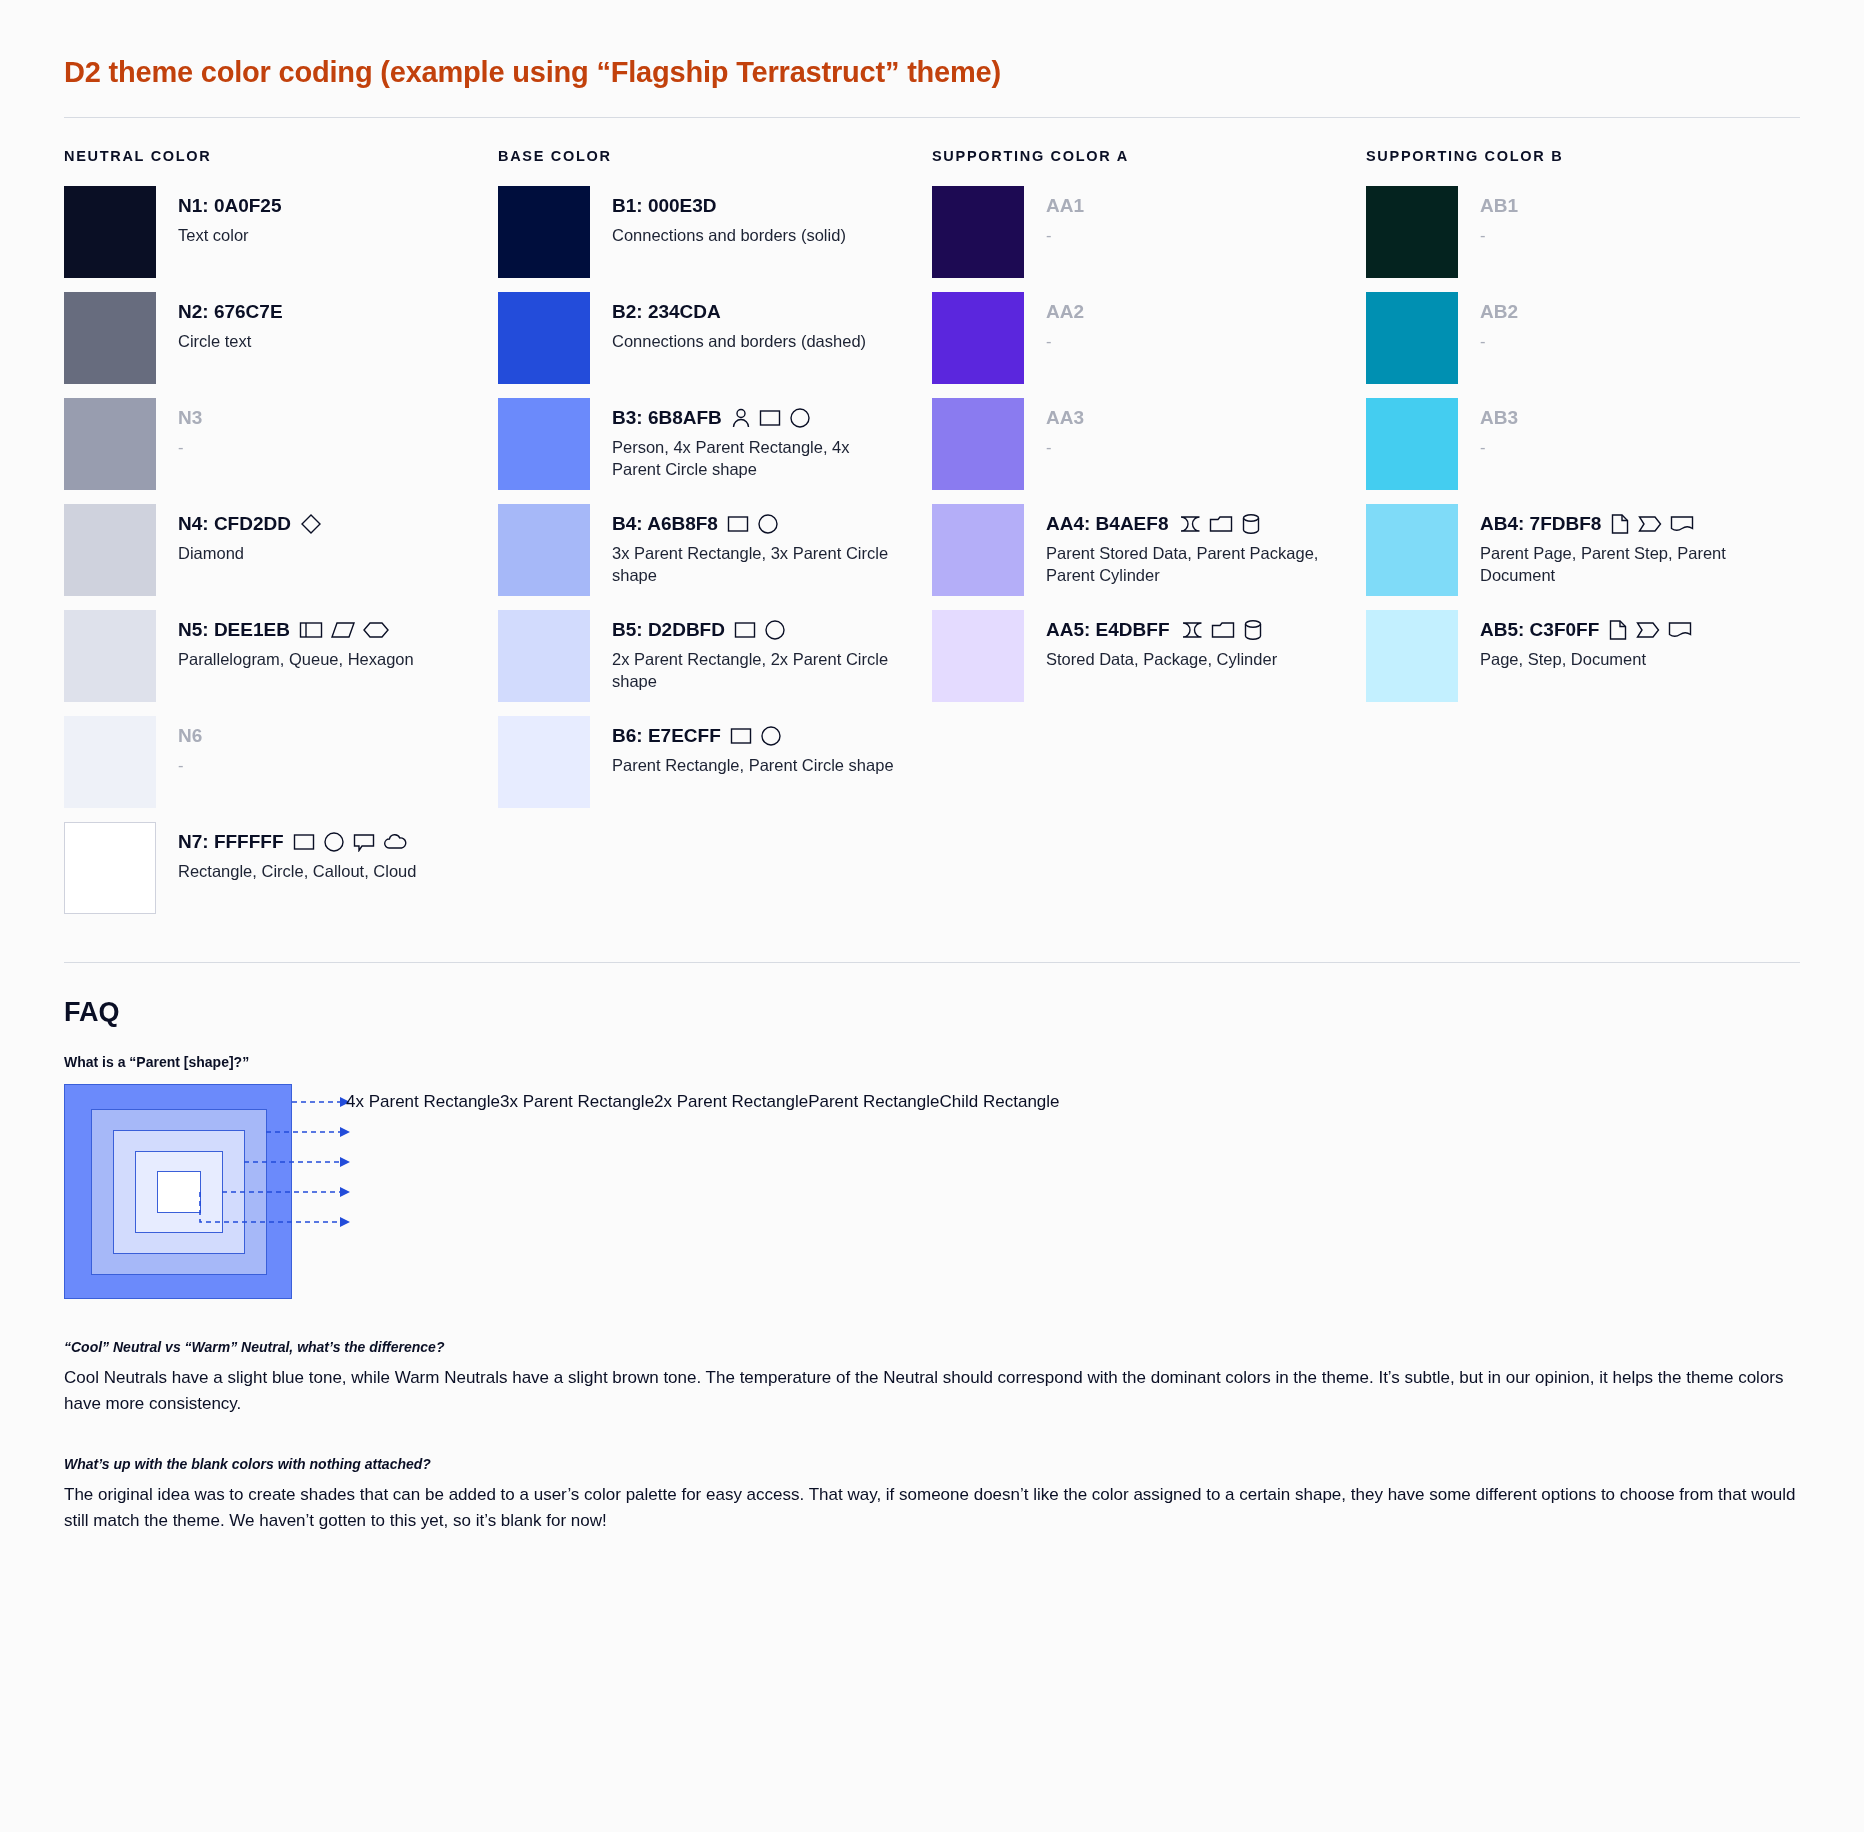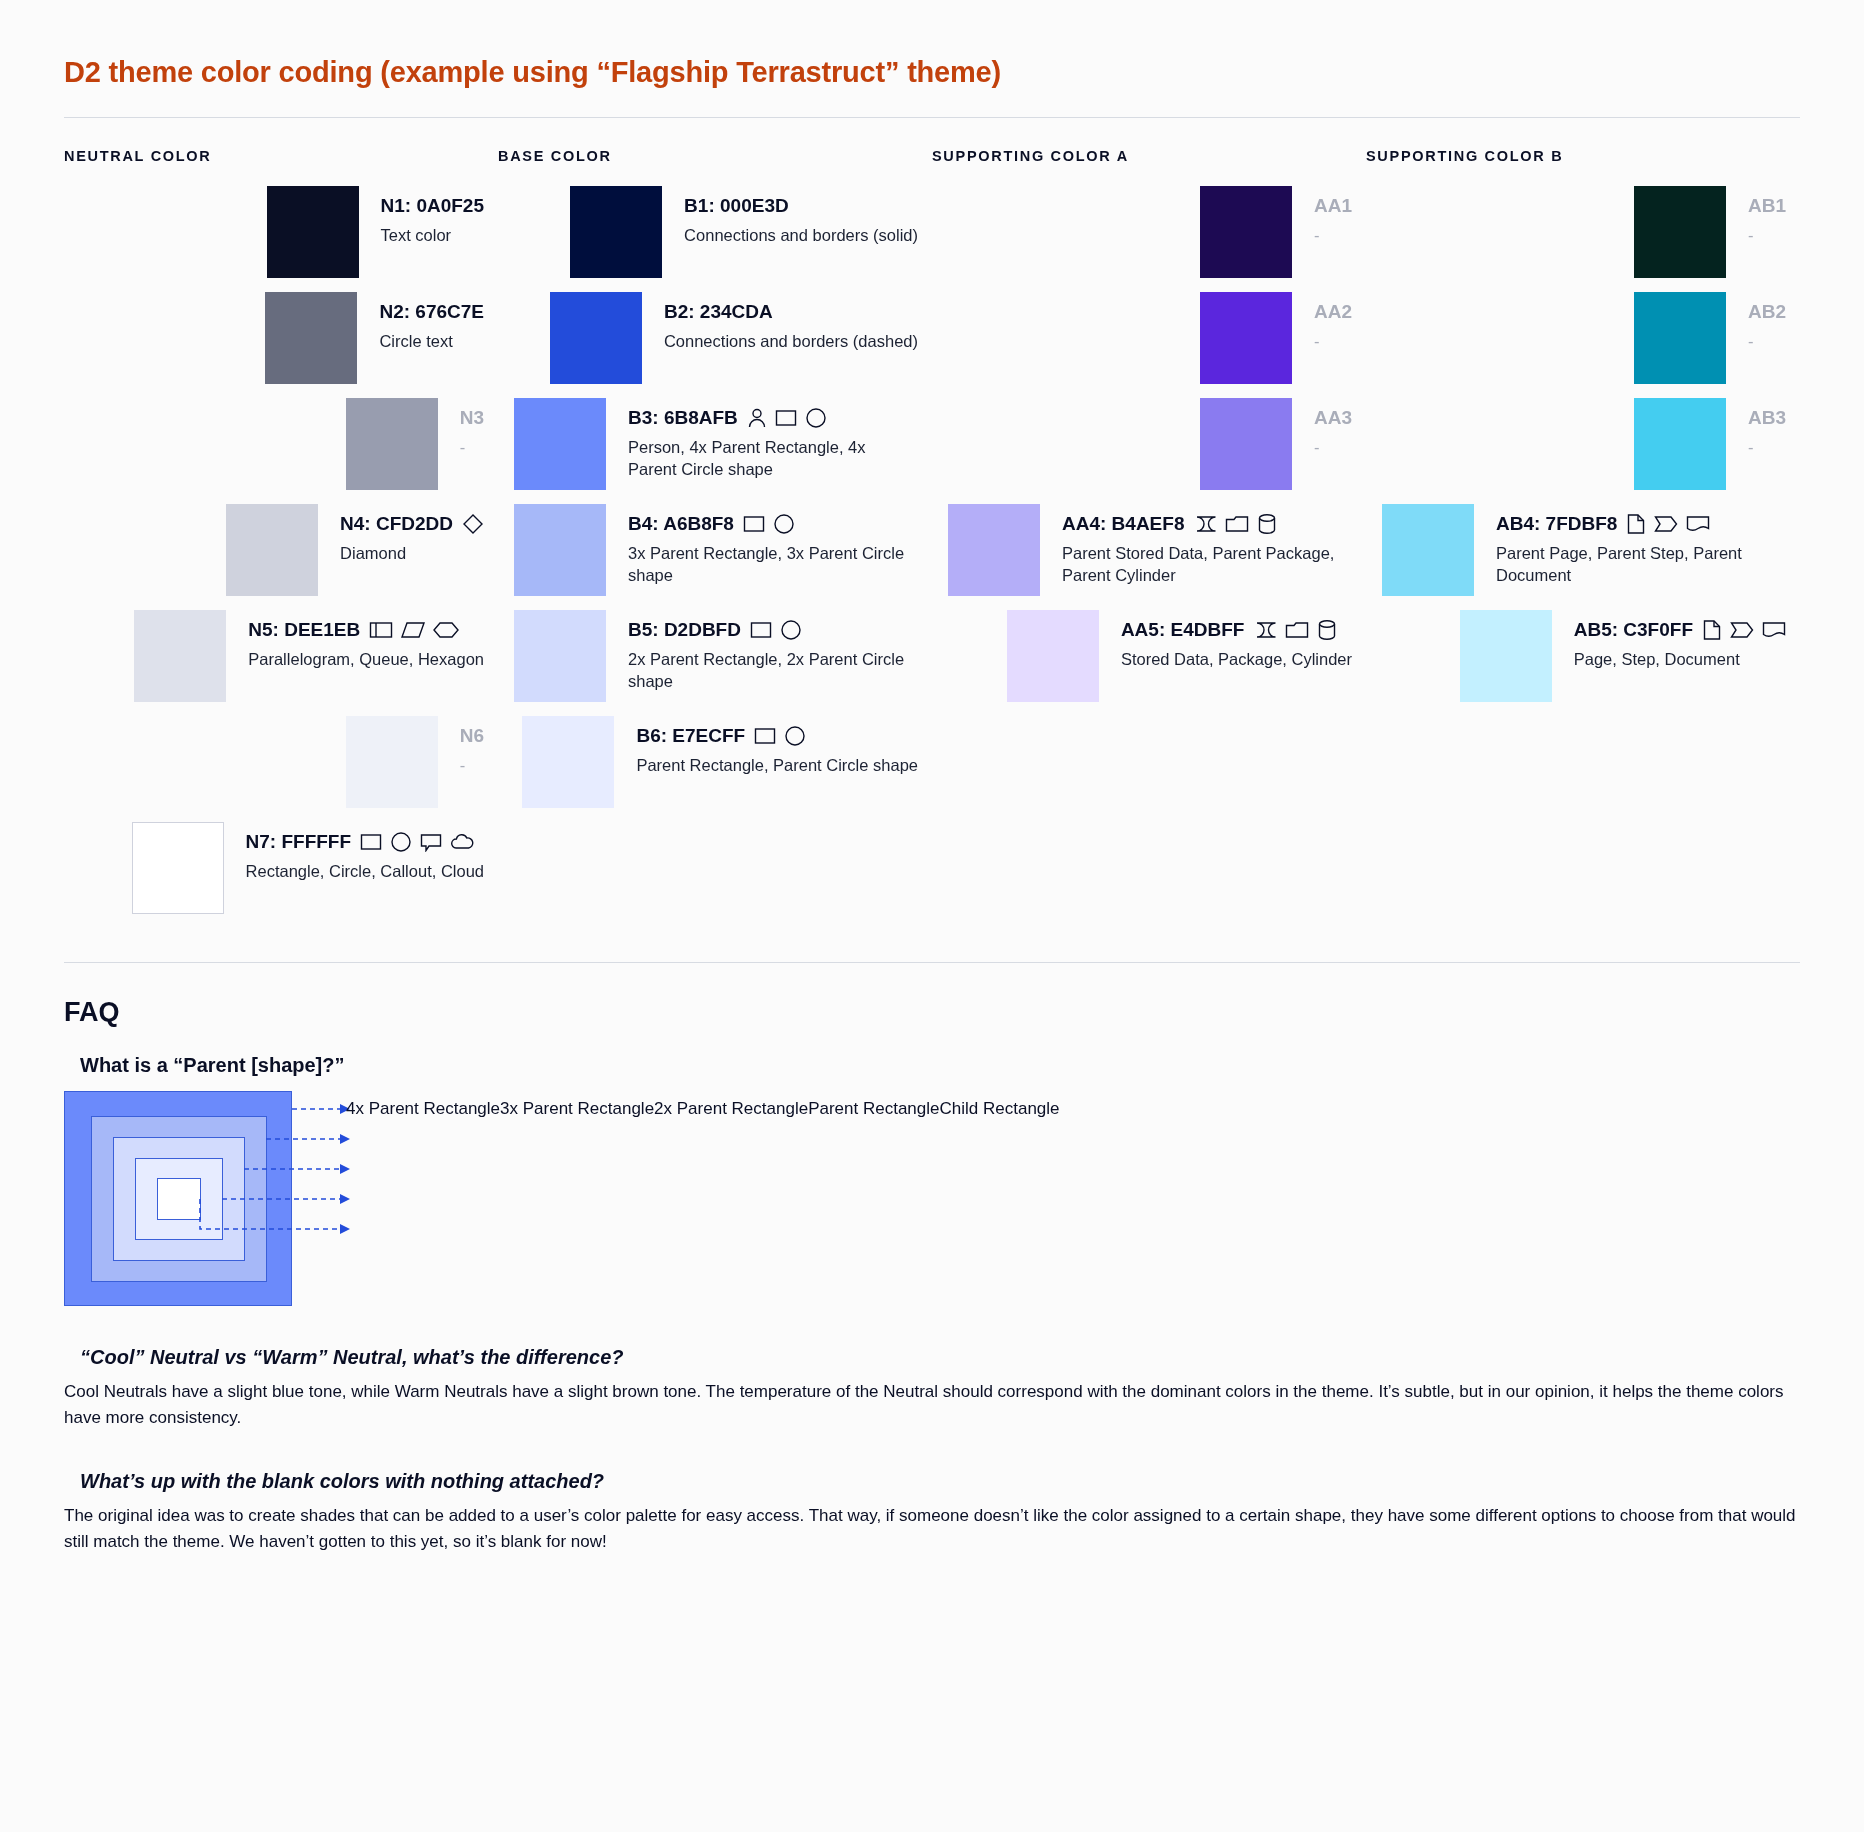--- a/index.html
+++ b/index.html
@@ -33,21 +33,20 @@
     font-weight: bold;
     letter-spacing: 1.7px;
     color: #0a0f25;
     margin-bottom: 22px;
   }
 
   .swatch-row {
     display: flex;
     align-items: flex-start;
     margin-bottom: 14px;
-    justify-content: flex-end;
   }
   .swatch {
     width: 92px; height: 92px;
     flex: 0 0 92px;
     border: 1px solid transparent;
   }
   .swatch.bordered { border: 1px solid #cfd2dd; }
   .swatch-text {
     padding-left: 22px;
     padding-top: 8px;
@@ -75,23 +74,23 @@
   .icons { display: inline-flex; align-items: center; gap: 8px; }
   .icons svg { display: block; }
 
   .faq { margin-top: 26px; }
   h2.faq-title {
     font-size: 27px;
     font-weight: bold;
     margin: 34px 0 26px 0;
   }
   h3.q {
-    font-size: 20px;
+    font-size: 14px;
     font-weight: bold;
-    margin: 0 0 10px 16px;
+    margin: 0 0 10px 0;
   }
   h3.q2 { margin-top: 40px; font-style: italic; }
   p.a {
     font-size: 17px;
     line-height: 1.5;
     margin: 0 0 6px 0;
     max-width: 1760px;
   }
 
   

